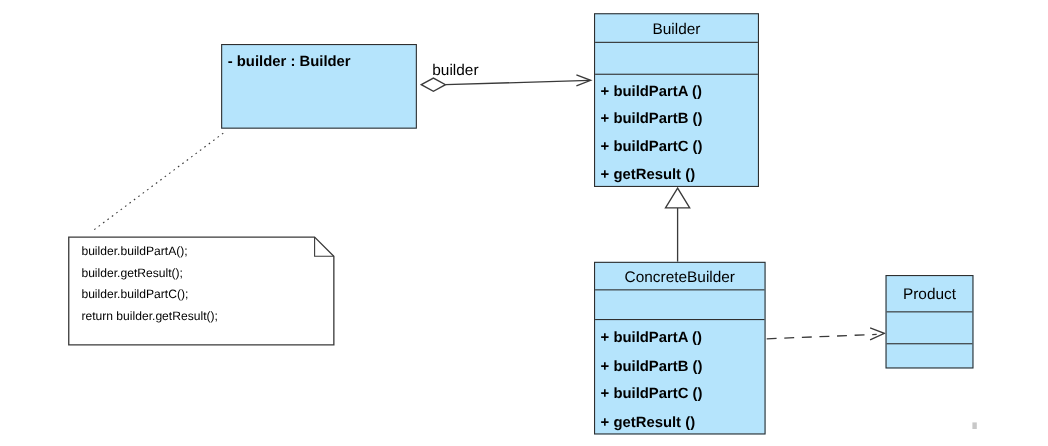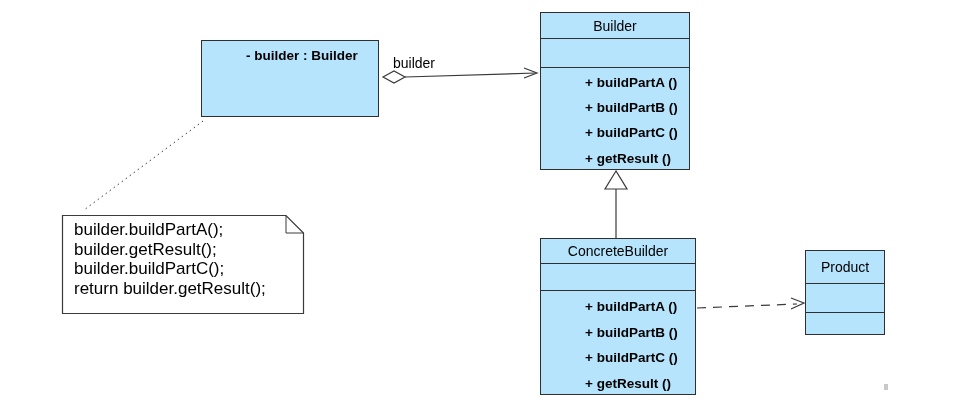--- a/index.html
+++ b/index.html
@@ -35,25 +35,25 @@
     font-size:13.5px;
   }
   .uml-class .title{
     text-align:center;
     font-size:14px;
     border-bottom:1px solid var(--class-border);
     display:flex;align-items:center;justify-content:center;
   }
   .uml-class .compartment{border-bottom:1px solid var(--class-border);}
   .uml-class .compartment:last-child{border-bottom:none;font-weight:bold;}
-  .member{padding-left:5px;white-space:nowrap;margin-left:39px;}
+  .member{padding-left:5px;white-space:nowrap;}
   .attrs-center{display:flex;align-items:center;}
   .note-text{
     position:absolute;
-    font-size:17px;
+    font-size:11px;
     line-height:19.5px;
     white-space:nowrap;
   }
   .artifact{
     position:absolute;left:884px;top:384px;width:4px;height:6px;
     background:#9a9a9a;opacity:.55;
   }
 </style>
 </head>
 <body>

